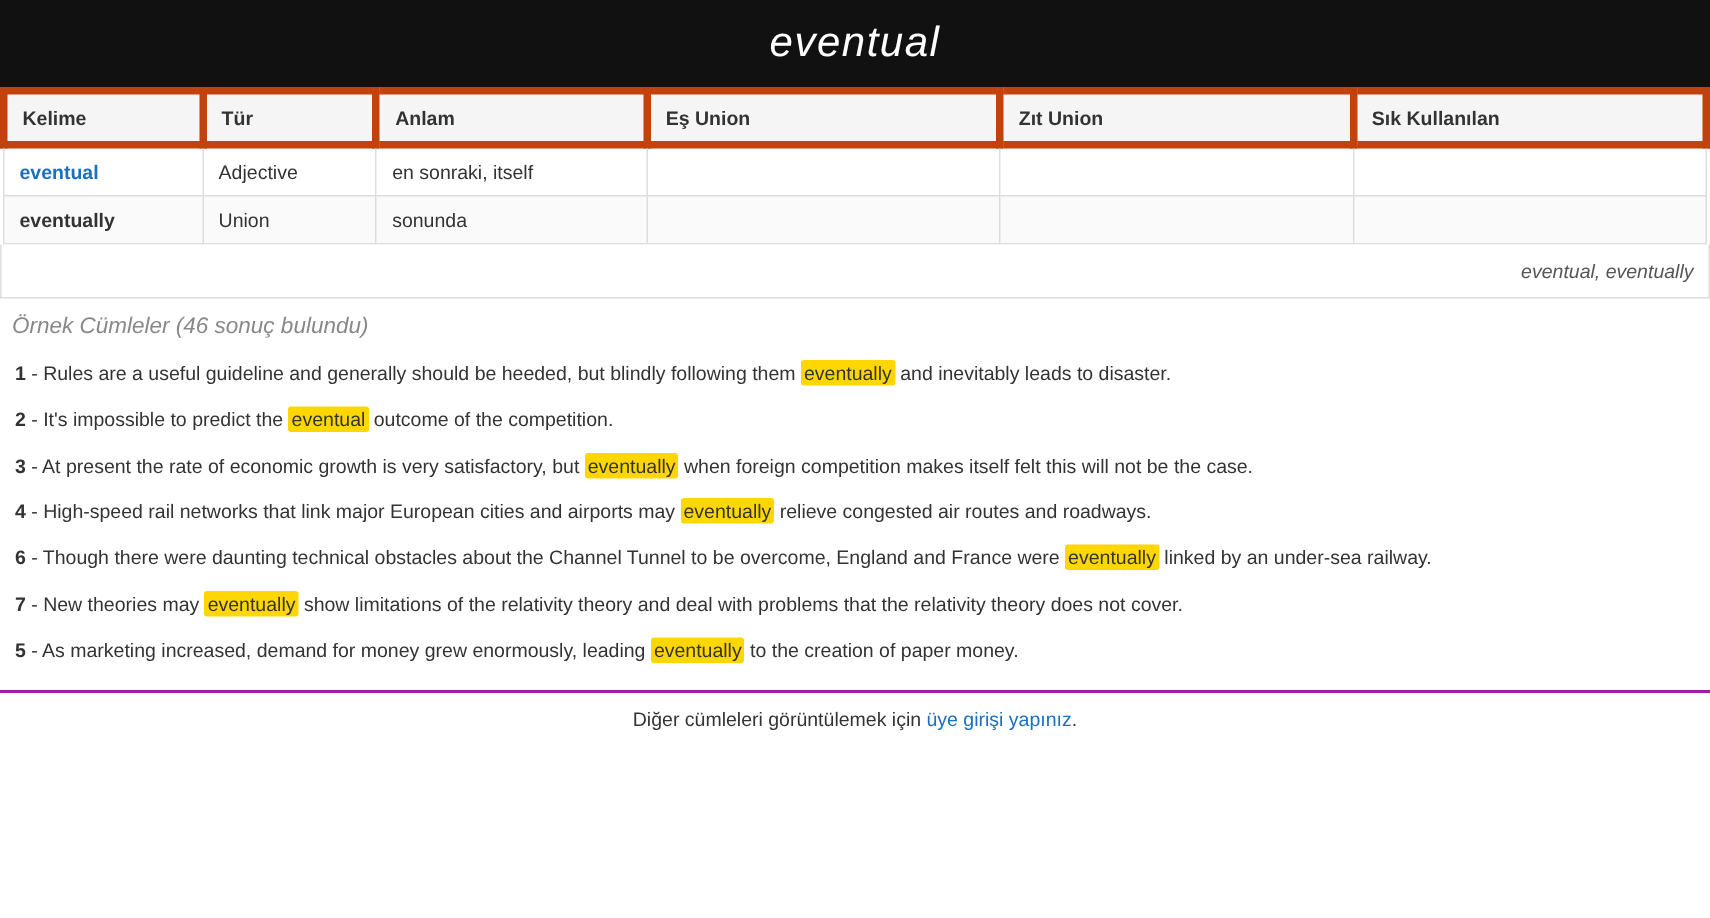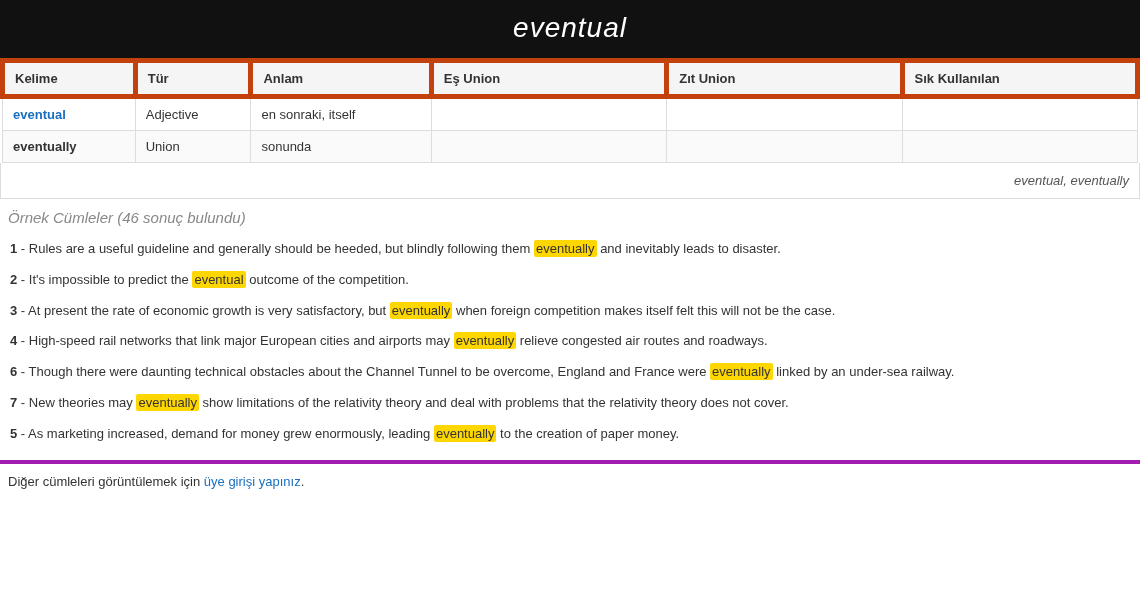--- a/index.html
+++ b/index.html
@@ -92,22 +92,23 @@
     .highlight {
       background: #ffd700;
       padding: 1px 2px;
       border-radius: 2px;
     }
 
     .footer-note {
       padding: 10px 8px 8px;
       font-size: 13px;
       color: #333;
-      border-top: 4px solid #a21caf;
+      border-top: 2px solid #a21caf;
       margin-top: 6px;
+      text-align: center;
     }
     .footer-note a {
       color: #1a6fbf;
       text-decoration: none;
     }
   </style>
 </head>
 <body>
 
 <div class="header">

